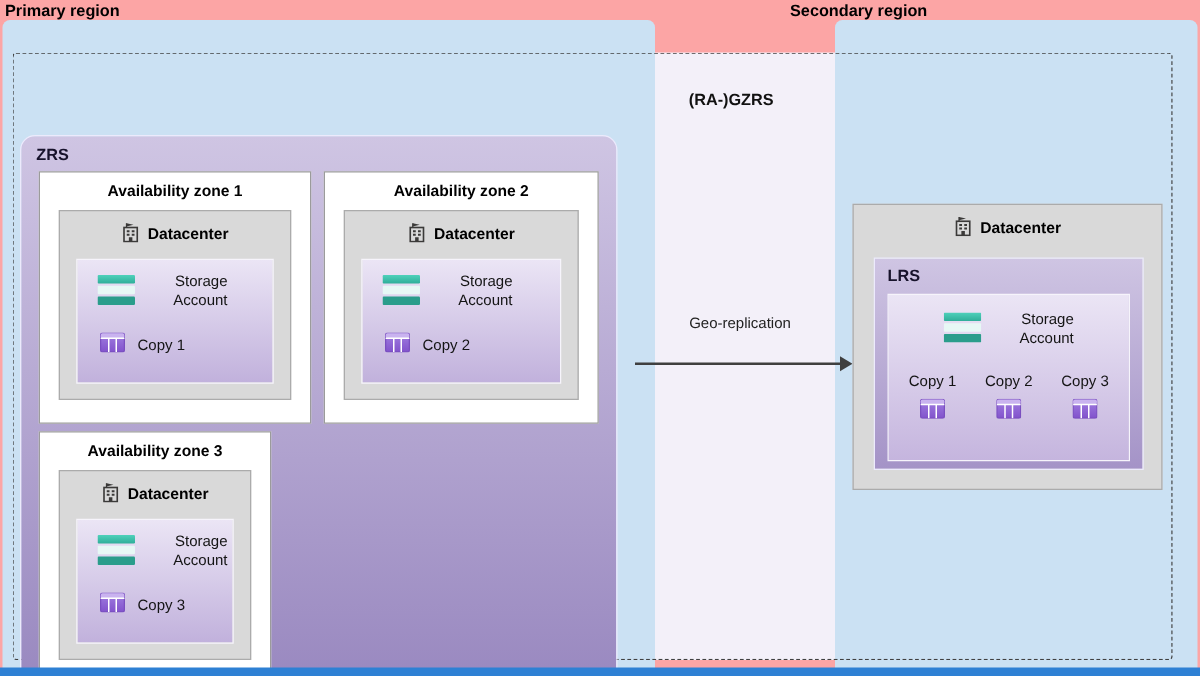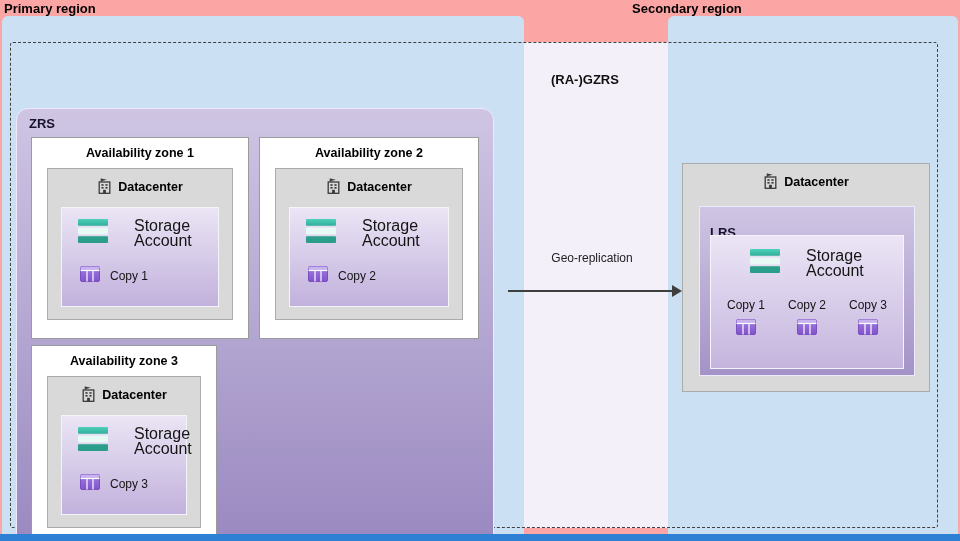--- a/index.html
+++ b/index.html
@@ -29,21 +29,21 @@
   .zone-title { text-align:center; font-weight:bold; font-size:12.5px; color:#000; padding-top:8px; }
 
   .dc-box { position:absolute; background:#d9d9d9; border:1px solid #ababab; }
   .zone .dc-box { left:15px; right:15px; top:30px; height:152px; }
   .dc-header { display:flex; align-items:flex-end; justify-content:center; gap:6px; padding-top:9px;
                font-weight:bold; font-size:12.5px; color:#000; }
   .dc-header svg { display:block; }
 
   .purple-box { position:absolute; left:13px; right:13px; top:38px; height:100px;
                 background:linear-gradient(#ebe5f5,#c1b1dc); border:1px solid #f6f4fb; }
-  .storage-row { display:flex; align-items:center; gap:26px; margin:10px 0 0 16px; font-size:16px; color:#141414; }
+  .storage-row { display:flex; align-items:center; gap:16px; margin:10px 0 0 16px; font-size:12px; color:#141414;text-align:right; }
   .storage-text { width:58px; line-height:15px; }
   .copy-row { display:flex; align-items:center; gap:10px; margin:18px 0 0 18px; font-size:12px; color:#141414; }
 
   #arrow-line { position:absolute; left:508px; top:290px; width:164px; height:2px; background:#3f3f3f; }
   #arrow-head { position:absolute; left:672px; top:285px; width:0; height:0;
                 border-left:10px solid #3f3f3f; border-top:6px solid transparent; border-bottom:6px solid transparent; }
   #geo-label { position:absolute; left:508px; top:251px; width:168px; text-align:center; font-size:12px; color:#222; }
 
   #secondary-dc { left:682px; top:163px; width:248px; height:229px; }
   #lrs-box { position:absolute; left:16px; top:42px; width:216px; height:170px;
@@ -236,21 +236,21 @@
             <rect x="4.4" y="6.2" width="2.2" height="1.6" fill="#3b3a39"></rect>
             <rect x="8.4" y="6.2" width="2.2" height="1.6" fill="#3b3a39"></rect>
             <rect x="4.4" y="9" width="2.2" height="1.6" fill="#3b3a39"></rect>
             <rect x="8.4" y="9" width="2.2" height="1.6" fill="#3b3a39"></rect>
             <rect x="6.1" y="11.8" width="2.8" height="3.5" fill="#3b3a39"></rect>
           </svg>
       </span>
       <span>Datacenter</span>
     </div>
     <div id="lrs-box">
-      <div class="group-label" style="left:10px; top:18px;text-align:right;">LRS</div>
+      <div class="group-label" style="left:10px; top:6px;text-align:right;">LRS</div>
       <div id="lrs-inner">
         <div class="storage-row">
           <span>
             <svg width="30" height="24" viewBox="0 0 30 24">
                 <rect x="0" y="0" width="30" height="6.8" rx="1" fill="url(#sg1)"></rect>
                 <rect x="0" y="8.6" width="30" height="6.8" rx="1" fill="#e7f8f5"></rect>
                 <rect x="0" y="17.2" width="30" height="6.8" rx="1" fill="#2a9d8b"></rect>
               </svg>
           </span>
           <span class="storage-text">Storage Account</span>

